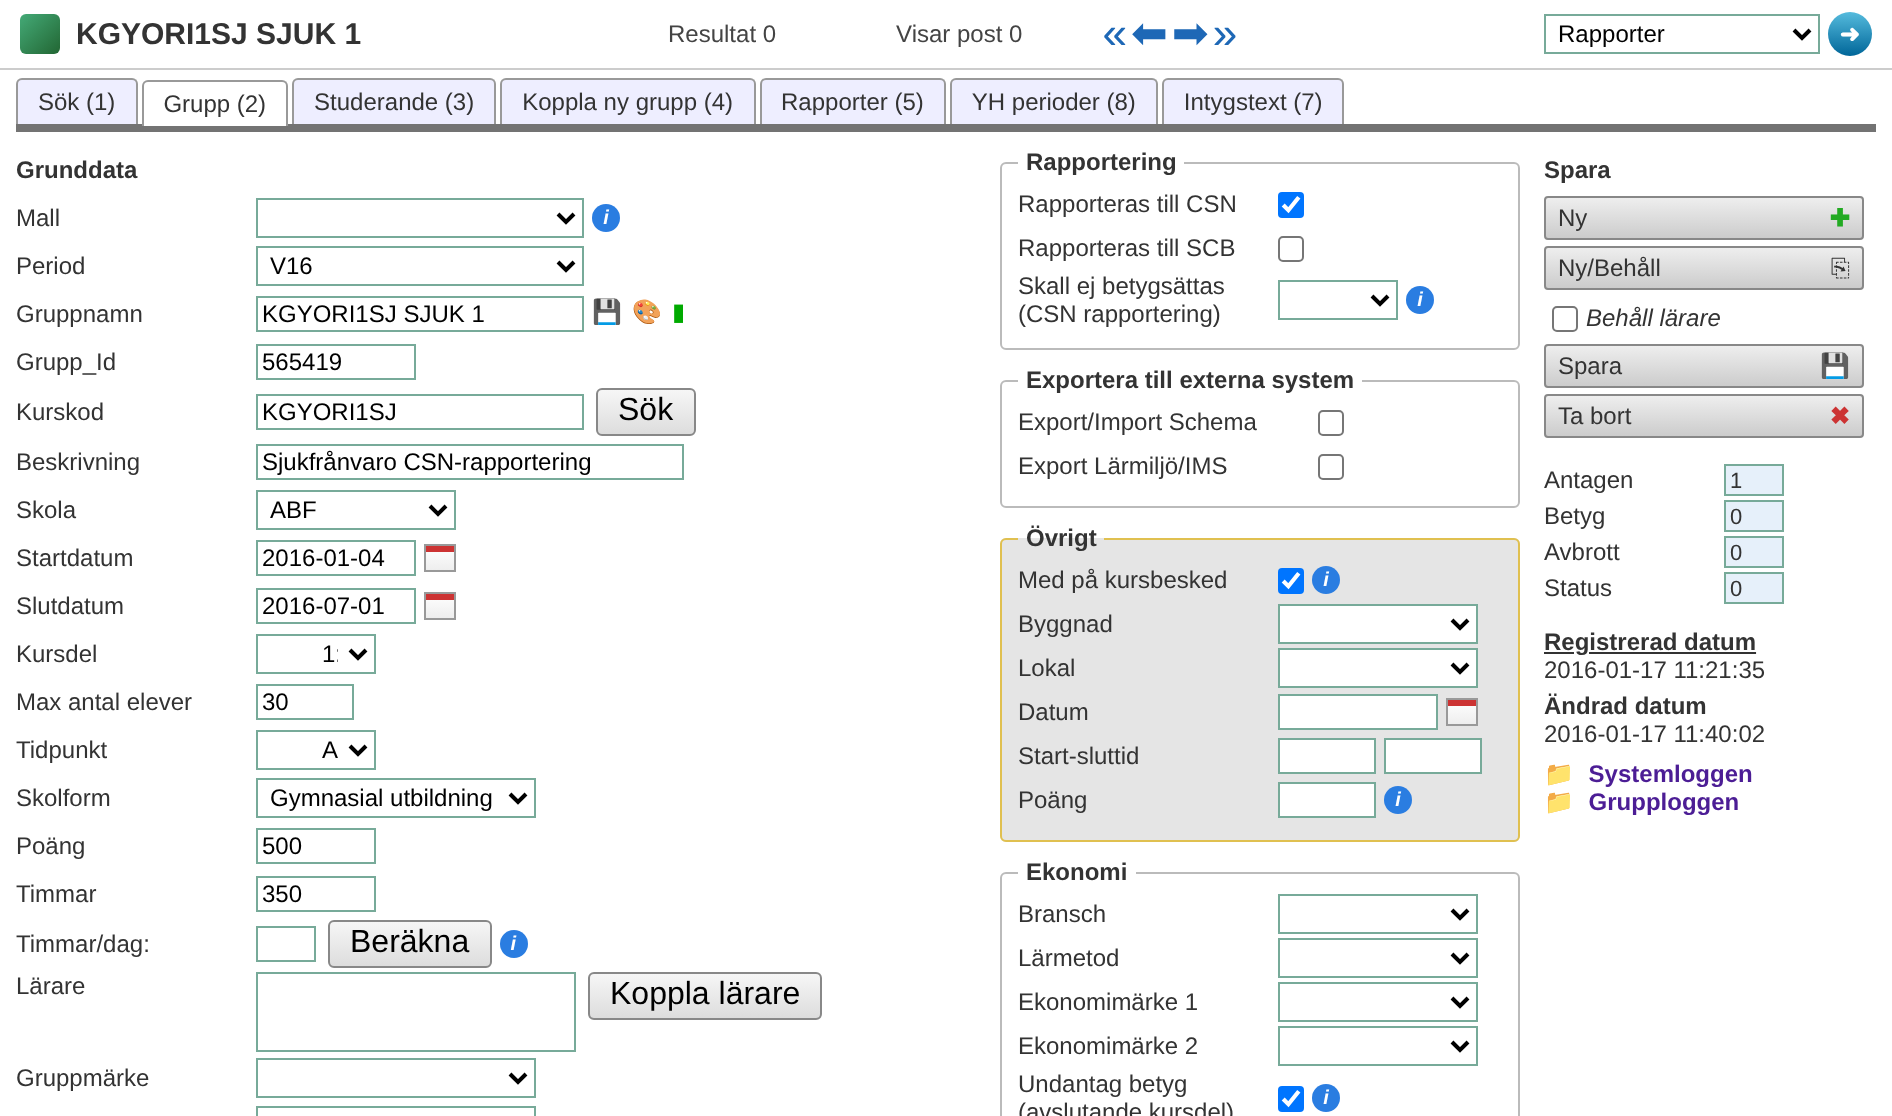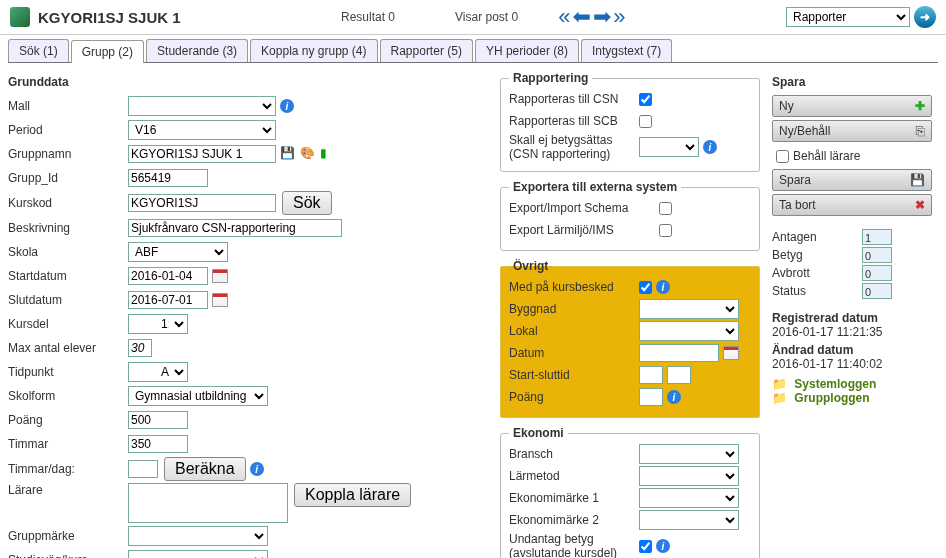--- a/index.html
+++ b/index.html
@@ -4,52 +4,52 @@
 <style>
   * { box-sizing: border-box; margin: 0; padding: 0; }
   body { font-family: Arial, sans-serif; font-size: 12px; color: #333; background: #fff; width: 946px; }
   .header { display: flex; align-items: center; padding: 6px 10px; border-bottom: 1px solid #ccc; }
   .app-icon { width: 20px; height: 20px; background: linear-gradient(135deg,#4a7,#263); border-radius: 3px; margin-right: 8px; }
   .header h1 { font-size: 15px; font-weight: bold; flex-shrink: 0; }
   .header-status { margin-left: auto; display:flex; gap:60px; font-size:12px; color:#444; }
   .header-nav { display:flex; align-items:center; gap:2px; margin-left:40px; }
   .nav-arrow { color:#1e68b6; font-size:22px; cursor:pointer; line-height:1; }
   .header-right { margin-left: auto; display:flex; align-items:center; gap:4px; }
-  .header-right select { width: 124px; }
+  .header-right select { width: 138px; }
   .go-btn { width:22px; height:22px; border-radius:50%; background:linear-gradient(#5bd,#069); color:#fff; display:flex; align-items:center; justify-content:center; font-weight:bold; cursor:pointer; }
-  .tabs { display:flex; border-bottom:1px solid #737373; margin:4px 8px 0 8px; }
+  .tabs { display:flex; border-bottom:4px solid #737373; margin:4px 8px 0 8px; }
   .tab { padding:4px 10px; border:1px solid #999; border-bottom:none; background:#eef; margin-right:2px; border-radius:3px 3px 0 0; cursor:pointer; font-size:12px; }
   .tab.active { background:#fff; font-weight:normal; position:relative; top:1px; }
   .content { display:flex; padding:8px; gap:12px; }
   .col-left { width:480px; }
   .col-mid { width:260px; }
   .col-right { width:160px; }
   .section-title { font-weight:bold; margin:4px 0 6px 0; font-size:12px; }
   .row { display:flex; align-items:center; min-height:22px; margin-bottom:2px; }
   .row label { width:120px; }
   .row > label { flex-shrink:0; }
   input[type=text], select, textarea { border:1px solid #7a9; background:#fff; font-size:12px; padding:1px 2px; }
   input[type=text] { height:18px; }
   select { height:20px; }
-  .w160{width:148px;} .w100{width:100px;} .w80{width:80px;} .w60{width:60px;padding-left:28px;} .w40{width:24px;font-style:italic;} .w30{width:30px;}
+  .w160{width:164px;} .w100{width:100px;} .w80{width:80px;} .w60{width:60px;padding-left:28px;} .w40{width:49px;} .w30{width:30px;}
   .btn { border:1px solid #888; background:linear-gradient(#f6f6f6,#ddd); padding:2px 10px; border-radius:3px; font-size:16px; cursor:pointer; }
   .info-icon { color:#fff; background:#2a7de1; border-radius:50%; width:14px; height:14px; display:inline-flex; align-items:center; justify-content:center; font-size:10px; font-weight:bold; font-style:italic; margin-left:4px; }
   .cal-icon { display:inline-block; width:16px; height:14px; background:linear-gradient(#fff,#eee); border:1px solid #999; position:relative; margin-left:4px; cursor:pointer; }
   .cal-icon::before { content:""; position:absolute; top:0; left:0; right:0; height:3px; background:#c33; }
   fieldset { border:1px solid #bbb; border-radius:3px; padding:4px 8px 8px 8px; margin-bottom:8px; }
-  fieldset.highlight { background:#eab308; border-color:#e0c050; }
+  fieldset.highlight { background:#e5e5e5; border-color:#e0c050; }
   legend { font-weight:bold; padding:0 4px; font-size:12px; }
   .col-mid .row label, .col-right .row label { width:130px; }
   .col-mid .row { min-height:20px; }
   .sidebar-btn { display:flex; align-items:center; justify-content:space-between; width:100%; border:1px solid #888; background:linear-gradient(#eee,#ccc); padding:3px 6px; margin-bottom:3px; border-radius:2px; cursor:pointer; font-size:12px; }
-  .check-row label { width:90px; }
+  .check-row label { width:90px;font-style:italic; }
   .stat-row { display:flex; align-items:center; margin-bottom:2px; }
   .stat-row label { width:90px; }
   .stat-val { width:30px; border:1px solid #7a9; background:#e6f0fa; text-align:left; padding:0 2px; height:16px; line-height:16px; font-size:11px; }
-  .link { color:#4d7c0f; font-weight:bold; cursor:pointer; }
+  .link { color:#4c1d95; font-weight:bold; cursor:pointer; }
   .folder { color:#e6a23c; margin-right:4px; }
   textarea { resize:none; }
   .mini-icon { display:inline-block; width:16px; height:16px; margin-left:4px; vertical-align:middle; cursor:pointer; }
 </style>
 </head>
 <body>
 
 <div class="header">
   <div class="app-icon"></div>
   <h1>KGYORI1SJ SJUK 1</h1>
@@ -297,21 +297,21 @@
     <div class="stat-row">
         <label>Avbrott</label>
       <div class="stat-val">0</div>
       </div>
     <div class="stat-row">
         <label>Status</label>
       <div class="stat-val">0</div>
       </div>
 
     <div style="height:10px;"></div>
-    <div style="font-weight:bold;">Registrerad datum</div>
+    <div style="font-weight:bold;text-decoration:underline;">Registrerad datum</div>
     <div>2016-01-17 11:21:35</div>
     <div style="font-weight:bold;margin-top:4px;">Ändrad datum</div>
     <div>2016-01-17 11:40:02</div>
     <div style="margin-top:6px;">
       <span class="folder">📁</span>
       <span class="link">Systemloggen</span></div>
     <div>
       <span class="folder">📁</span>
       <span class="link">Grupploggen</span></div>
   </div>

